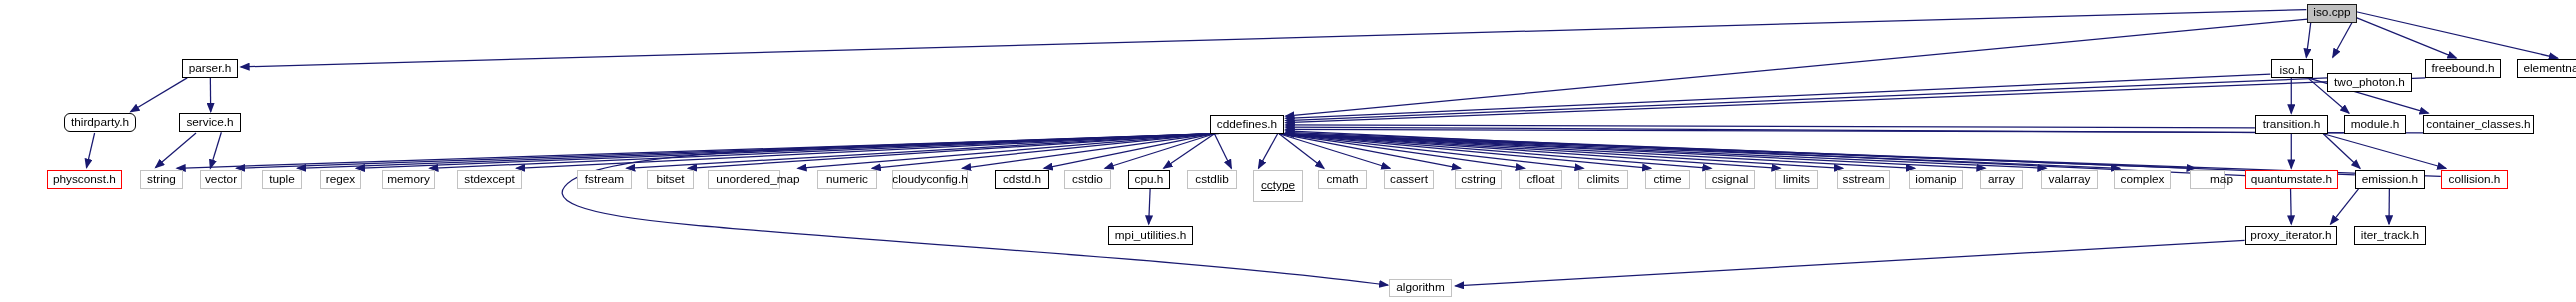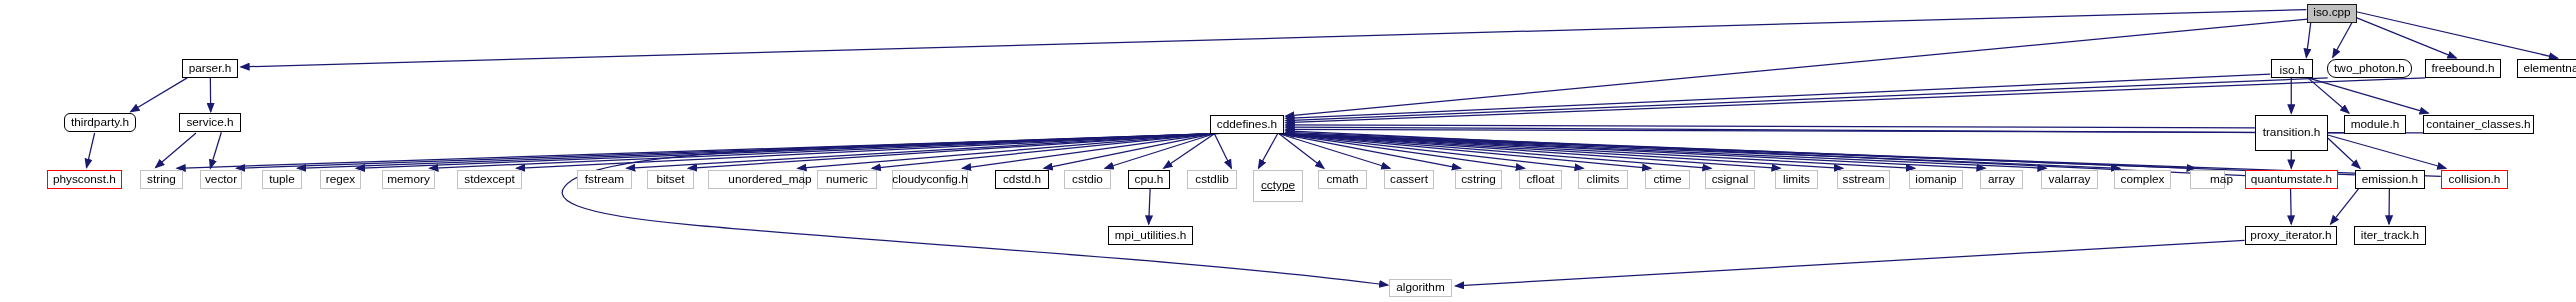--- a/index.html
+++ b/index.html
@@ -104,39 +104,39 @@
 
 <div class="node t-current" style="left: 2263px; top: 3.7px; width: 50px; height: 19px;">
       <span>iso.cpp</span>
     </div>
     <div class="node t-main" style="left: 138px; top: 59px; width: 56px; height: 19px;">
       <span>parser.h</span>
     </div>
     <div class="node t-main" style="left: 2227px; top: 59px; width: 42px; height: 19px; align-items: flex-end;">
       <span>iso.h</span>
     </div>
-    <div class="node t-main" style="left: 2283px; top: 59px; width: 85px; height: 19px; border-radius: 9px;">
+    <div class="node t-main" style="left: 2283px; top: 73px; width: 85px; height: 19px;">
       <span>two_photon.h</span>
     </div>
     <div class="node t-main" style="left: 2381px; top: 59px; width: 76px; height: 19px;">
       <span>freebound.h</span>
     </div>
     <div class="node t-main" style="left: 2473px; top: 59px; width: 100px; height: 19px;">
       <span>elementnames.h</span>
     </div>
     <div class="node t-main" style="left: 20px; top: 113px; width: 72px; height: 19px; border-radius: 6px;">
       <span>thirdparty.h</span>
     </div>
     <div class="node t-main" style="left: 135px; top: 113px; width: 62px; height: 19px;">
       <span>service.h</span>
     </div>
     <div class="node t-main" style="left: 1166px; top: 115px; width: 74px; height: 19px;">
       <span>cddefines.h</span>
     </div>
-    <div class="node t-main" style="left: 2211px; top: 115px; width: 73px; height: 36px;">
+    <div class="node t-main" style="left: 2211px; top: 115px; width: 73px; height: 19px;">
       <span>transition.h</span>
     </div>
     <div class="node t-main" style="left: 2300px; top: 115px; width: 62px; height: 19px;">
       <span>module.h</span>
     </div>
     <div class="node t-main" style="left: 2379px; top: 115px; width: 111px; height: 19px;">
       <span>container_classes.h</span>
     </div>
     <div class="node t-trunc" style="left: 2.9px; top: 170px; width: 75px; height: 19px;">
       <span>physconst.h</span>
@@ -158,21 +158,21 @@
     </div>
     <div class="node t-std" style="left: 413px; top: 170px; width: 65px; height: 19px;">
       <span>stdexcept</span>
     </div>
     <div class="node t-std" style="left: 533px; top: 170px; width: 55px; height: 19px;">
       <span>fstream</span>
     </div>
     <div class="node t-std" style="left: 603px; top: 170px; width: 47px; height: 19px;">
       <span>bitset</span>
     </div>
-    <div class="node t-std" style="left: 664px; top: 170px; width: 96px; height: 19px; padding-left: 28px;">
+    <div class="node t-std" style="left: 664px; top: 170px; width: 72px; height: 19px; padding-left: 28px;">
       <span>unordered_map</span>
     </div>
     <div class="node t-std" style="left: 773px; top: 170px; width: 60px; height: 19px;">
       <span>numeric</span>
     </div>
     <div class="node t-std" style="left: 848px; top: 170px; width: 76px; height: 19px;">
       <span>cloudyconfig.h</span>
     </div>
     <div class="node t-main" style="left: 951px; top: 170px; width: 54px; height: 19px;">
       <span>cdstd.h</span>

